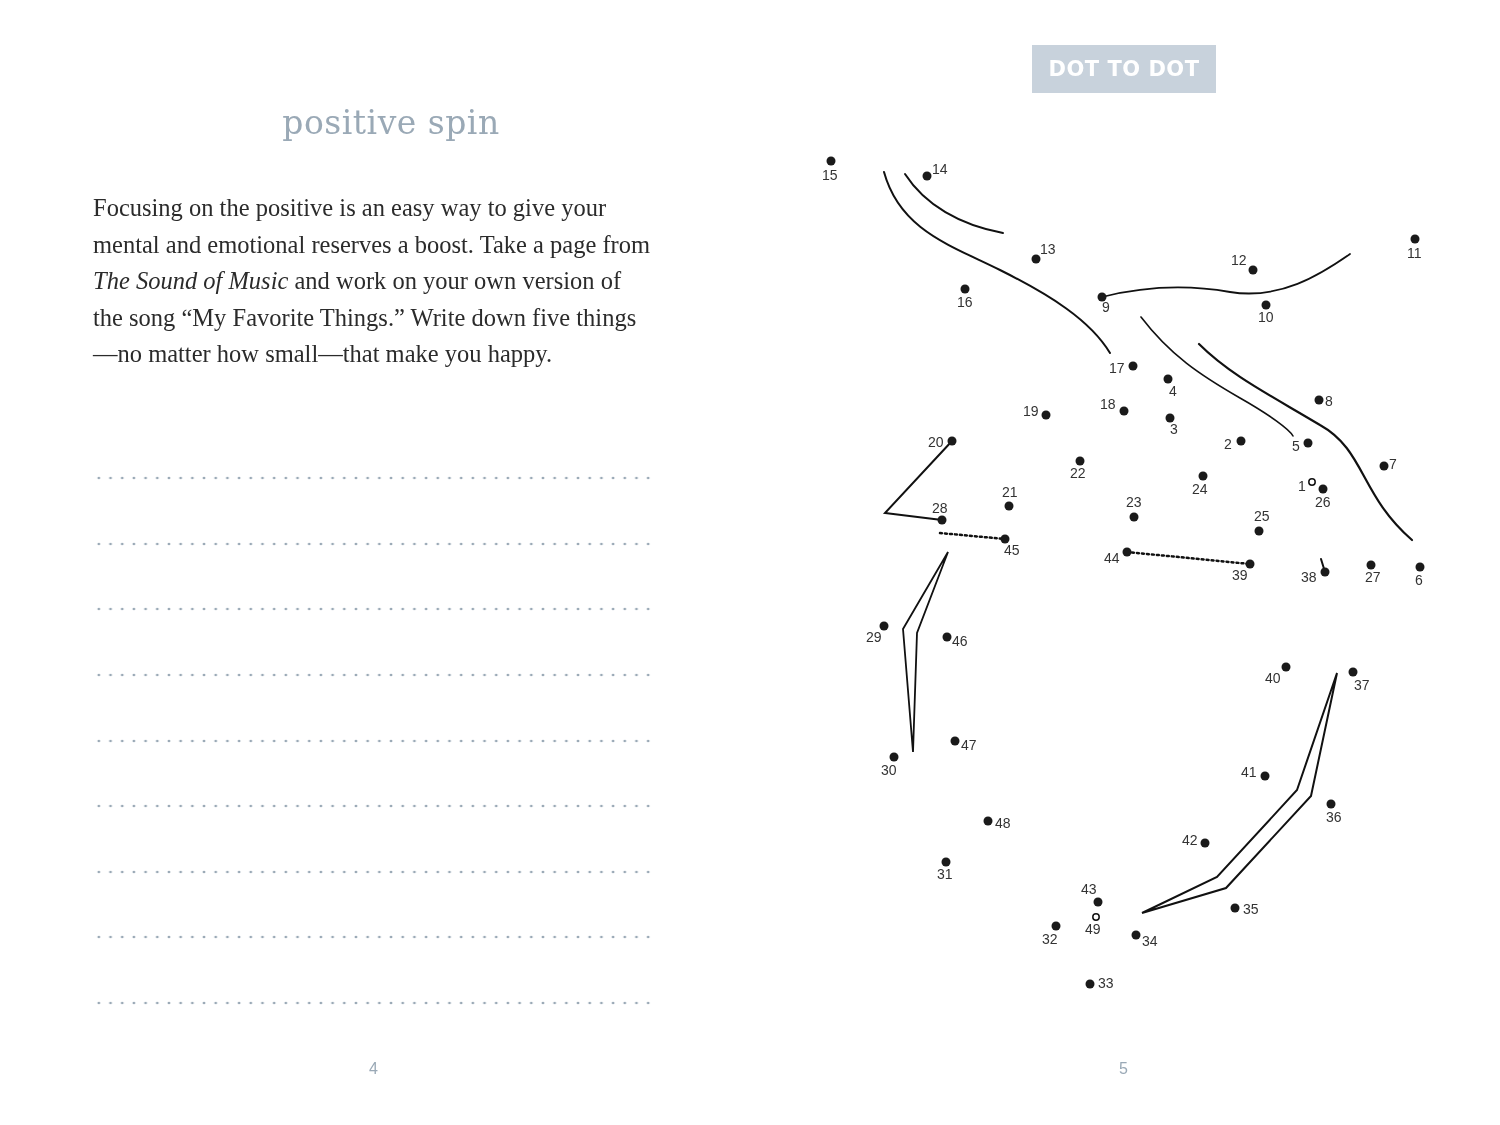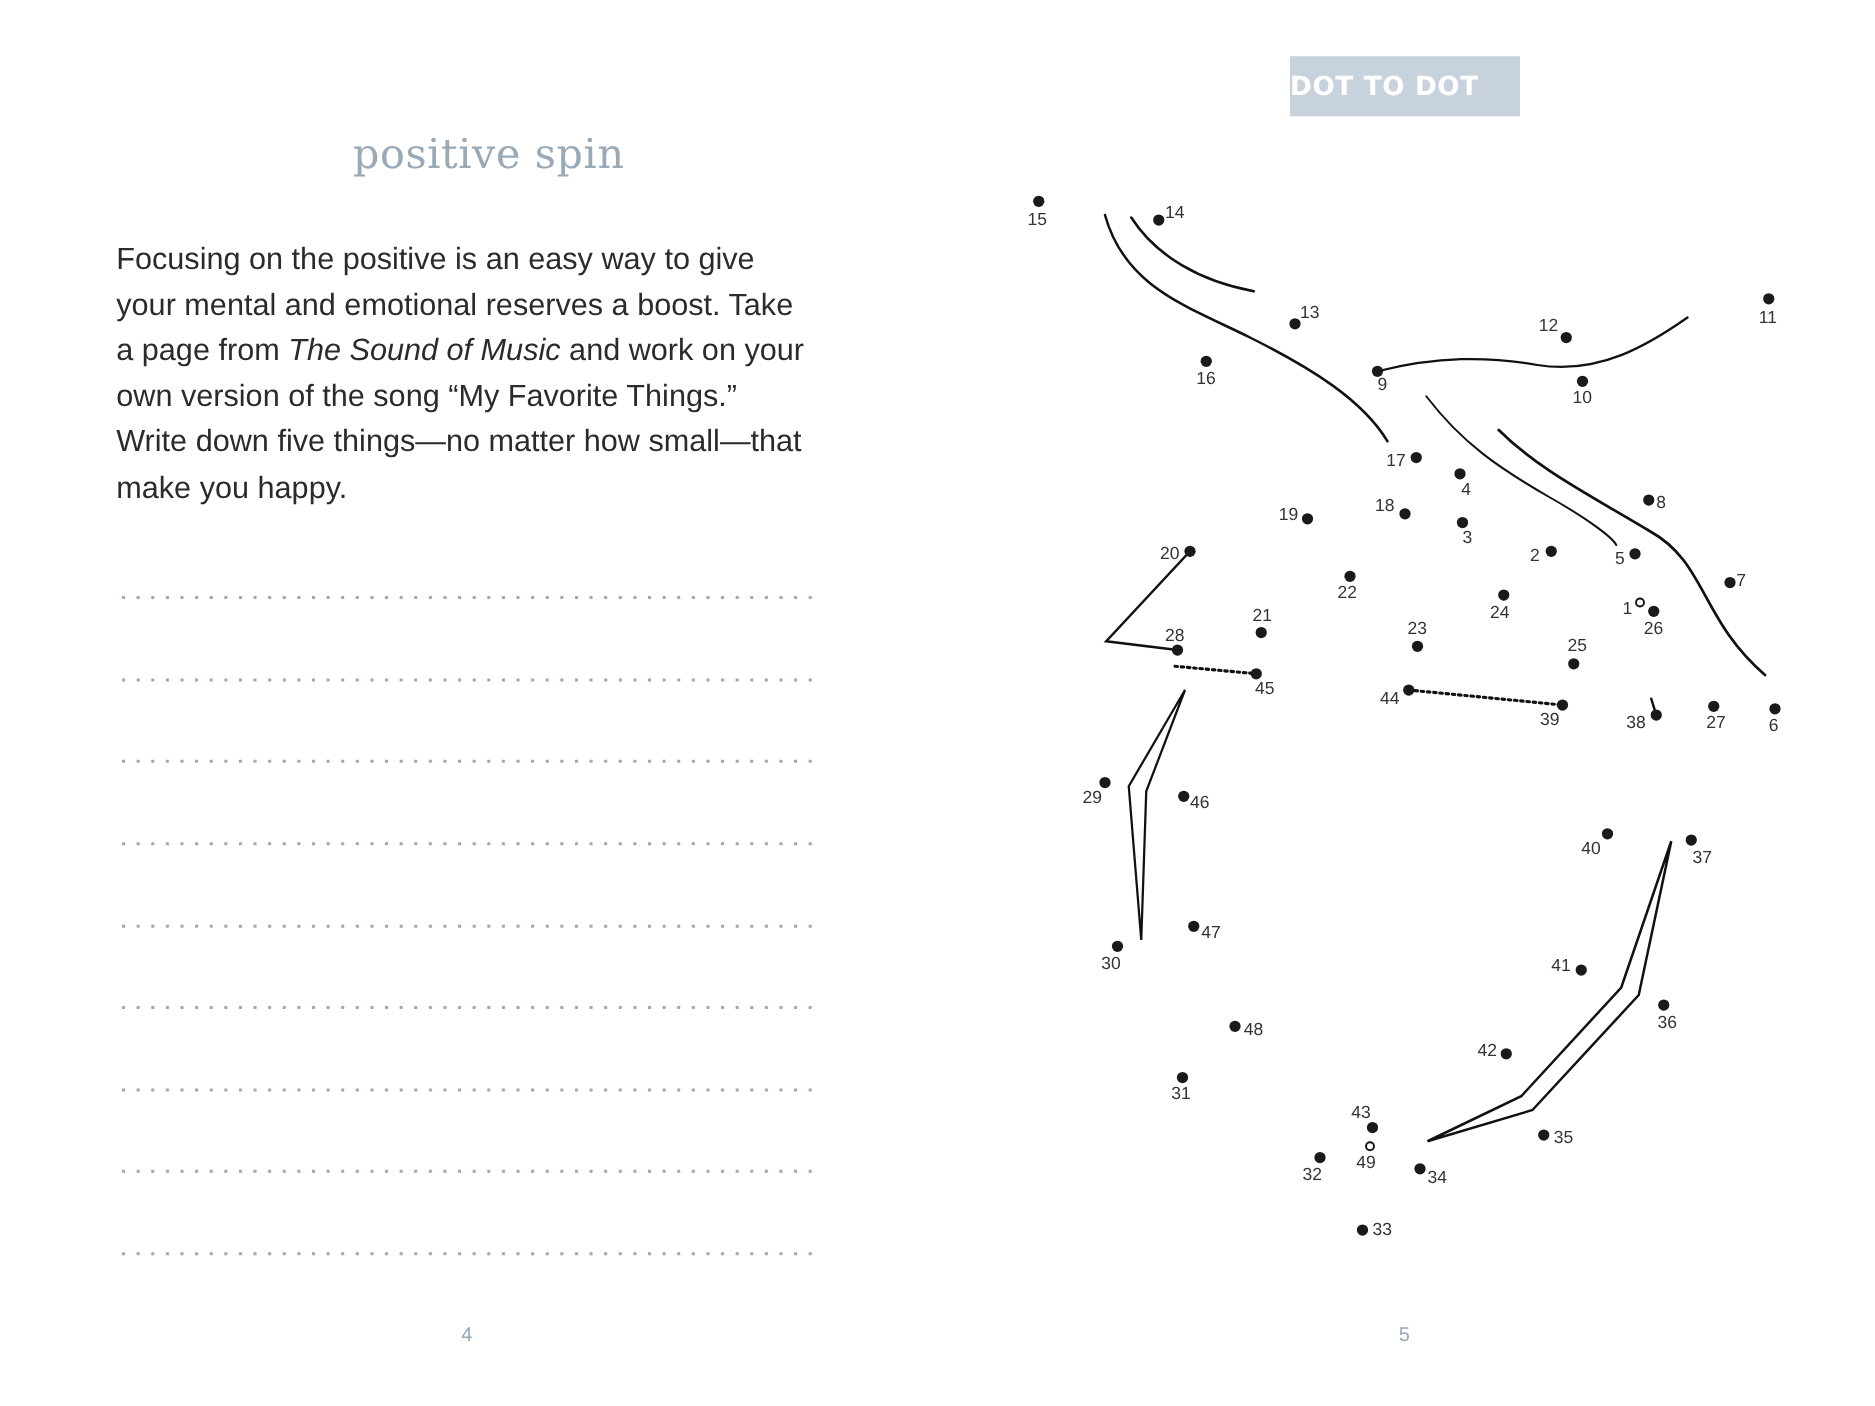--- a/index.html
+++ b/index.html
@@ -1,25 +1,25 @@
 <!DOCTYPE html>
 <html><head>
 <meta charset="utf-8">
 <style>
   html, body { margin:0; padding:0; }
   body { width:1500px; height:1125px; background:#ffffff; position:relative; overflow:hidden; font-family:"Liberation Serif", serif; }
   .page { position:absolute; top:0; height:1125px; width:750px; }
   .left { left:0; }
   .right { left:750px; }
   .title { position:absolute; left:0; width:748px; top:86px; text-align:center; font-family:"DejaVu Serif", serif; font-size:33px; color:#9aa9b6; letter-spacing:0.5px; font-weight:normal; margin:17px; }
-  .body-text { position:absolute; left:93px; top:190px; width:560px; font-family:Liberation Sans, sans-serif; font-size:24.5px; line-height:36.6px; color:#2b2b2b; margin:0; }
+  .body-text { position:absolute; left:93px; top:190px; width:560px; font-family:Liberation Serif, serif; font-size:24.5px; line-height:36.6px; color:#2b2b2b; margin:0; }
   .body-text em { font-style:italic; }
   .line { position:absolute; left:93px; width:563px; height:4px; background-image:radial-gradient(circle, #9aa9b6 1.4px, transparent 1.6px); background-size:11.7px 4px; background-repeat:repeat-x; }
   .folio { position:absolute; top:1060px; font-family:"Liberation Sans", sans-serif; font-size:16px; color:#9aa9b6; }
-  .badge { position:absolute; left:282px; top:45px; width:184px; height:48px; background:#c8d2dc; color:#ffffff; font-family:"DejaVu Sans", sans-serif; font-weight:bold; font-size:21px; line-height:48px; letter-spacing:0.5px; }
+  .badge { position:absolute; left:282px; top:45px; width:184px; height:48px; background:#c8d2dc; color:#ffffff; font-family:"DejaVu Sans", sans-serif; font-weight:bold; font-size:21px; line-height:48px; text-align:center; letter-spacing:0.5px; }
   svg.puzzle { position:absolute; left:0; top:0; }
   svg text { font-family:"Liberation Sans", sans-serif; font-size:14px; fill:#333; }
 </style>
 </head>
 <body>
 
 <div class="page left">
   <h1 class="title">positive spin</h1>
   <p class="body-text"><span>Focusing on the positive is an easy way to give your mental and emotional reserves a boost. Take a page from </span><em>The Sound of Music</em><span> and work on your own version of the song “My Favorite Things.” Write down five things—no matter how small—that make you happy.</span></p>
 

